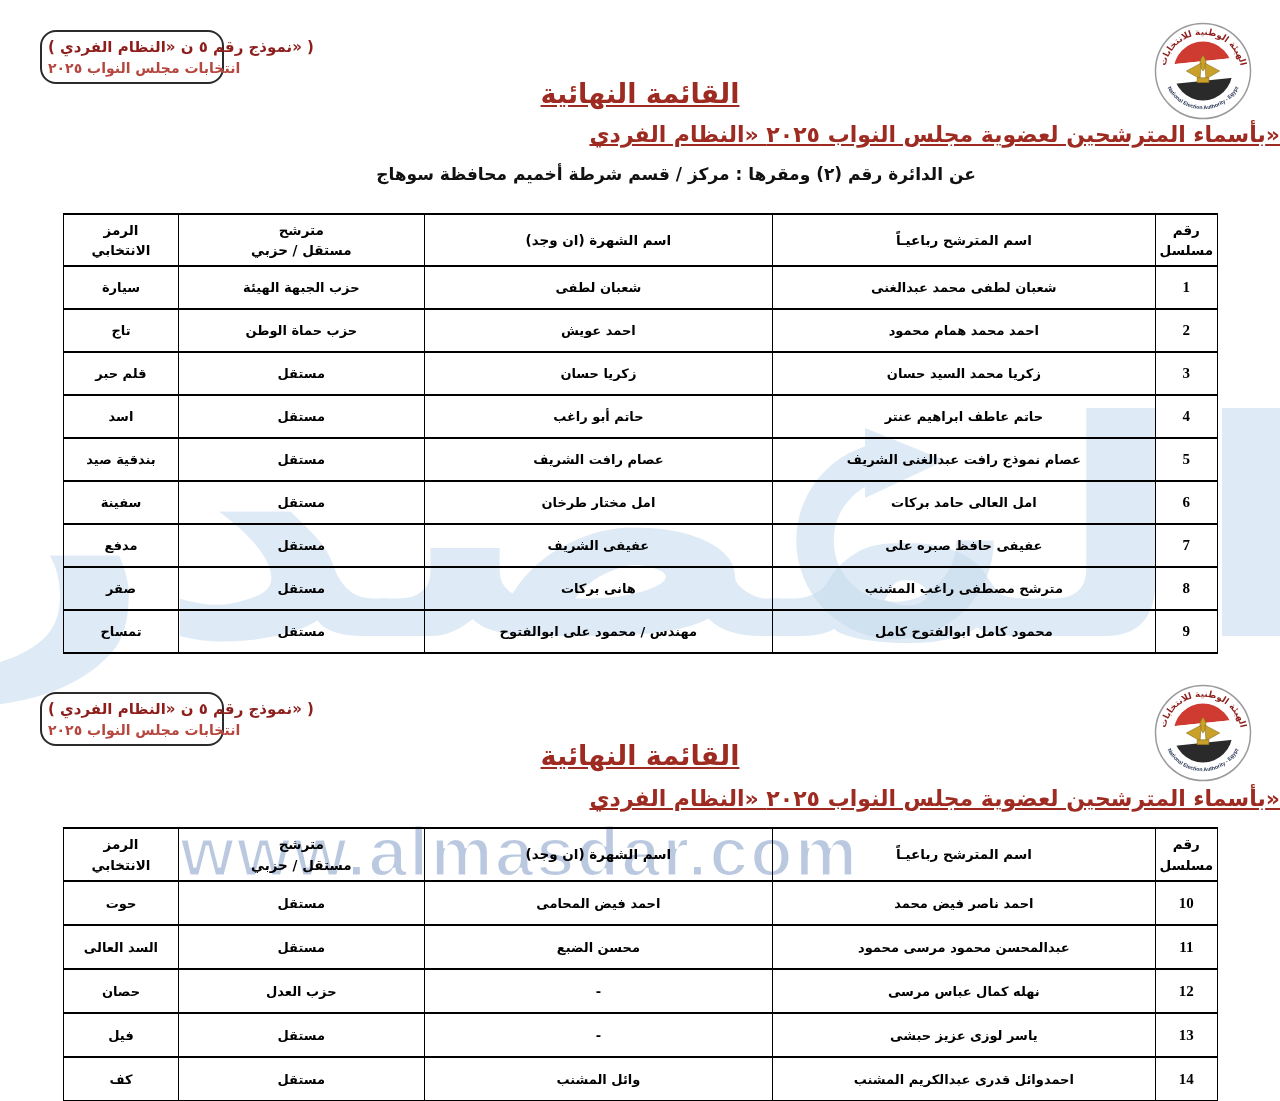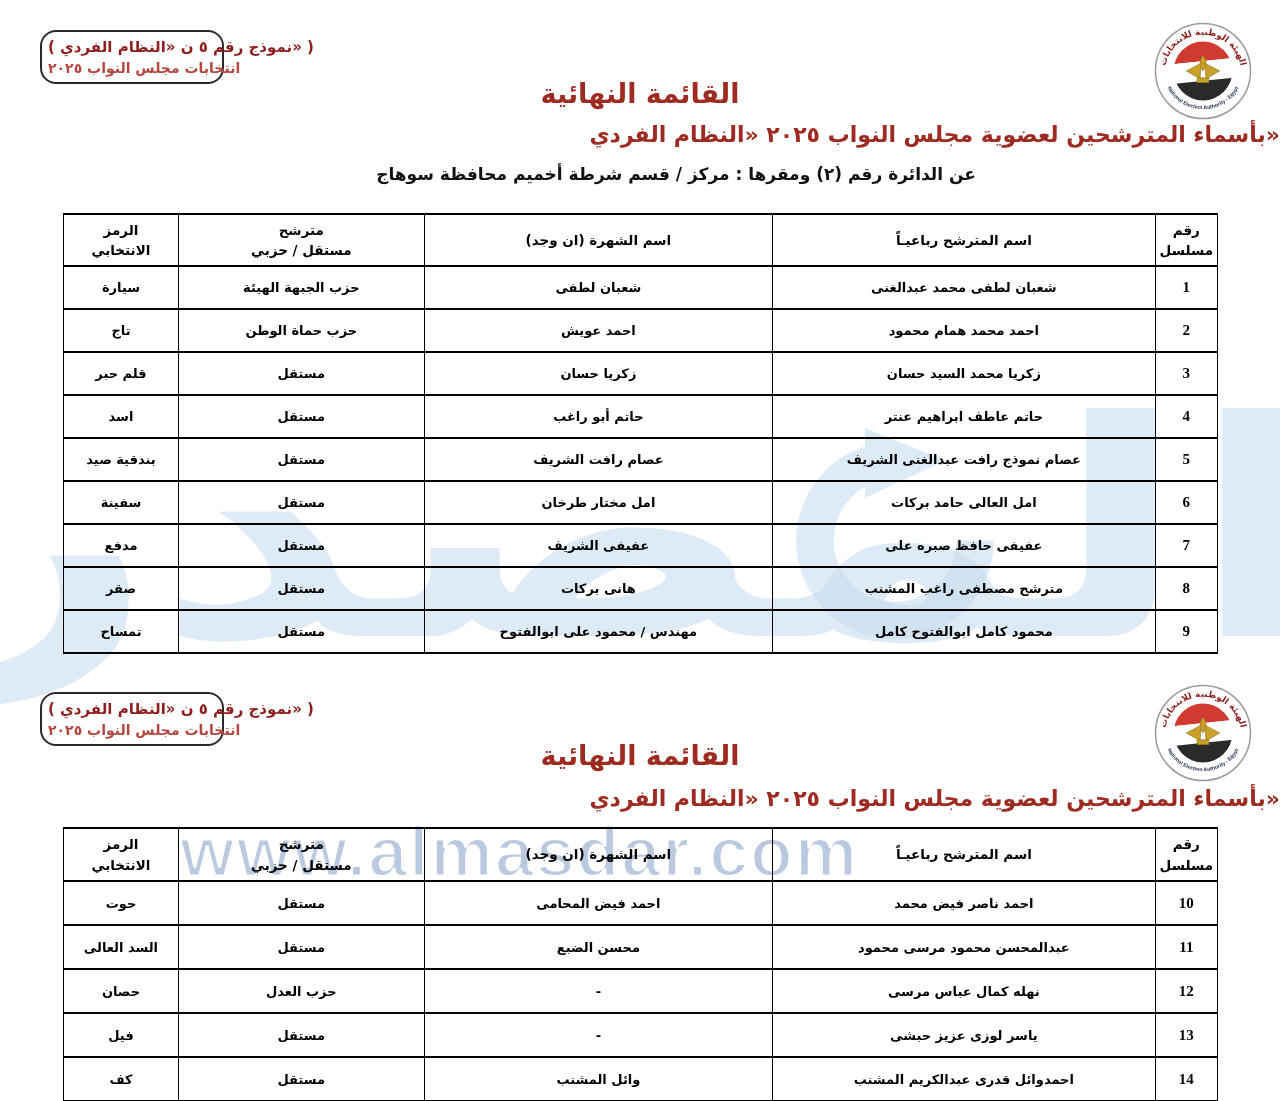--- a/index.html
+++ b/index.html
@@ -6,21 +6,21 @@
   #page{position:relative;width:1280px;height:1101px;background:#ffffff;overflow:hidden;
         font-family:"DejaVu Sans",sans-serif;}
   
   .stamp{position:absolute;left:40px;width:168px;border:2px solid #2b2b2b;border-radius:16px;
          padding:3px 6px;text-align:center;background:transparent;z-index:3;}
   .stamp .l1{font-size:15px;font-weight:bold;color:#8e1e1c;line-height:1.6;white-space:nowrap;}
   .stamp .l2{font-size:14px;font-weight:bold;color:#b5473f;line-height:1.4;white-space:nowrap;}
   
   .logo{position:absolute;left:1154px;width:98px;height:98px;z-index:3;}
   
-  .ttl{position:absolute;width:100%;text-align:center;font-weight:bold;color:#9e2b21;z-index:2;}
+  .ttl{position:absolute;width:100%;text-align:center;font-weight:bold;color:#9e2b21;z-index:2;text-decoration:underline;}
   .ttl.main{font-size:27px;}
   .ttl.sub{font-size:22px;text-align:right;}
   .district{position:absolute;width:100%;text-align:center;font-weight:bold;color:#111;
             font-size:17px;z-index:2;padding-left:36px;}
   
   .tblwrap{position:absolute;left:63px;width:1155px;z-index:1;}
   table.ctable{border-collapse:collapse;width:1155px;direction:rtl;background:transparent;}
   .ctable th,.ctable td{border:1.5px solid #000;border-top-width:2.5px;border-bottom-width:2.5px;
       text-align:center;vertical-align:middle;padding:0 4px;background:transparent;
       font-weight:bold;color:#000;}

